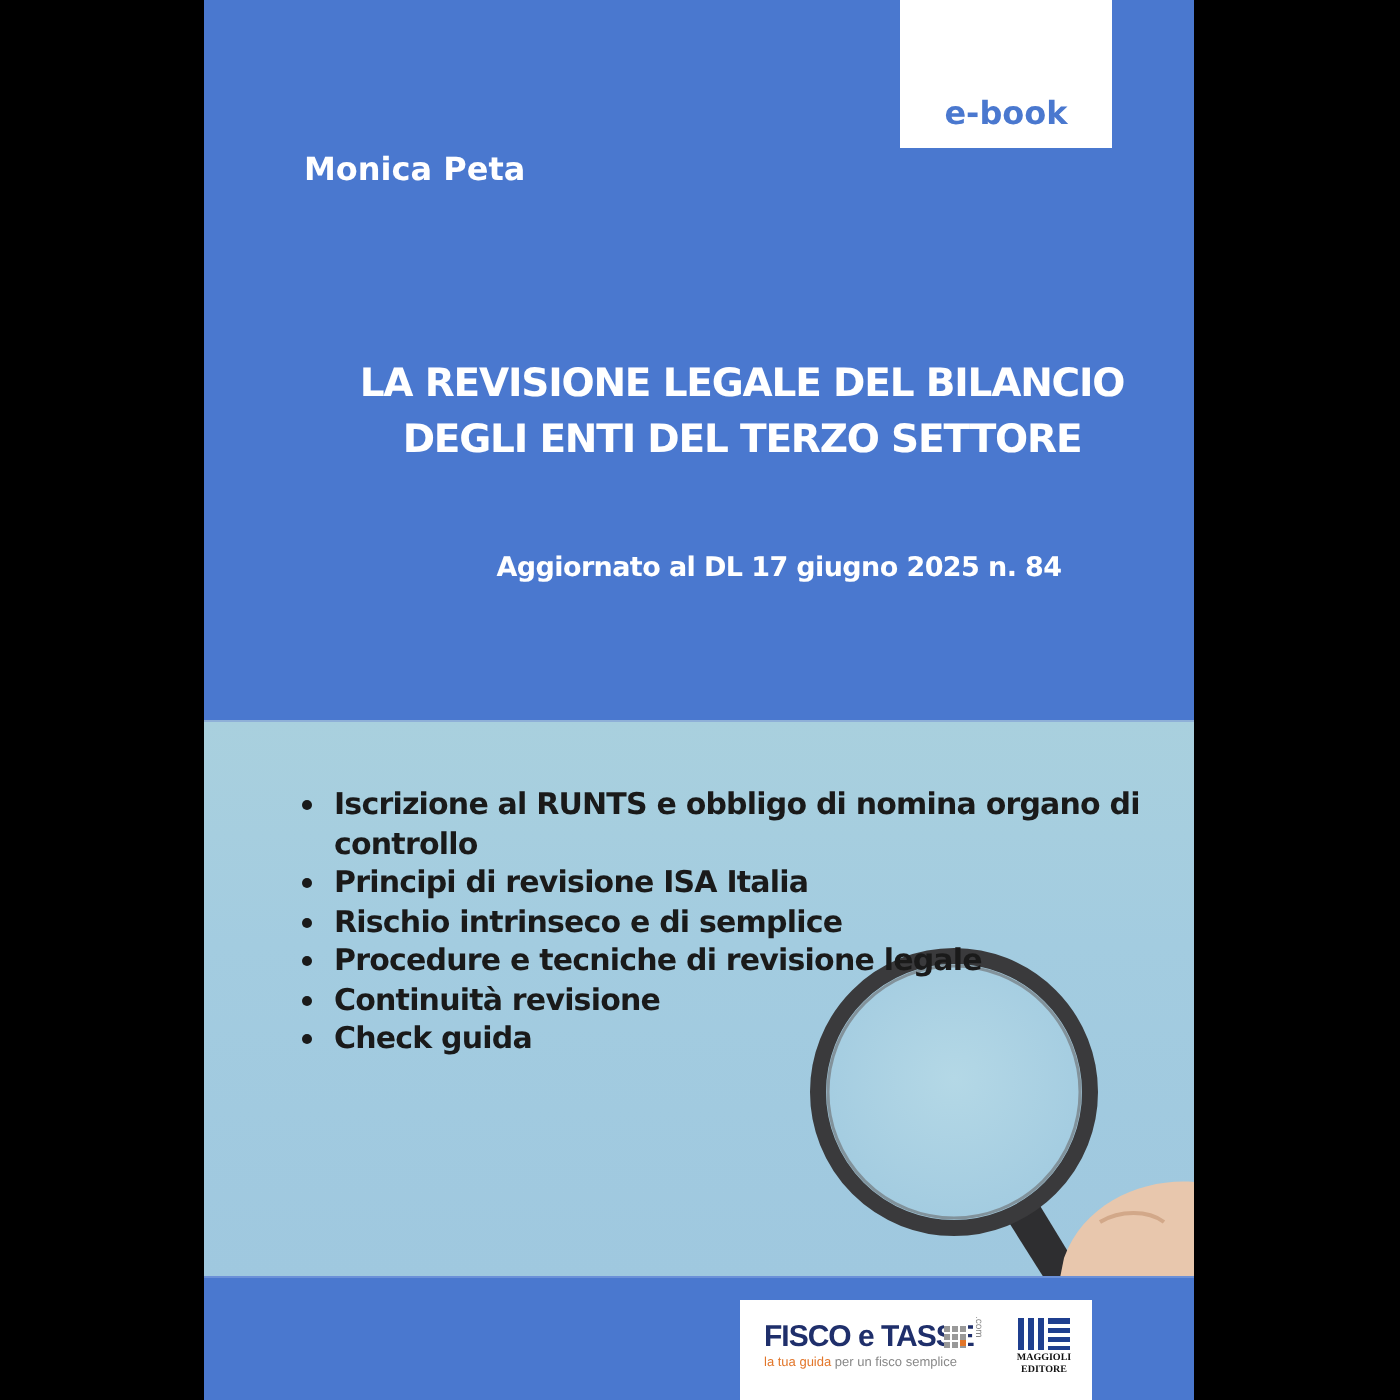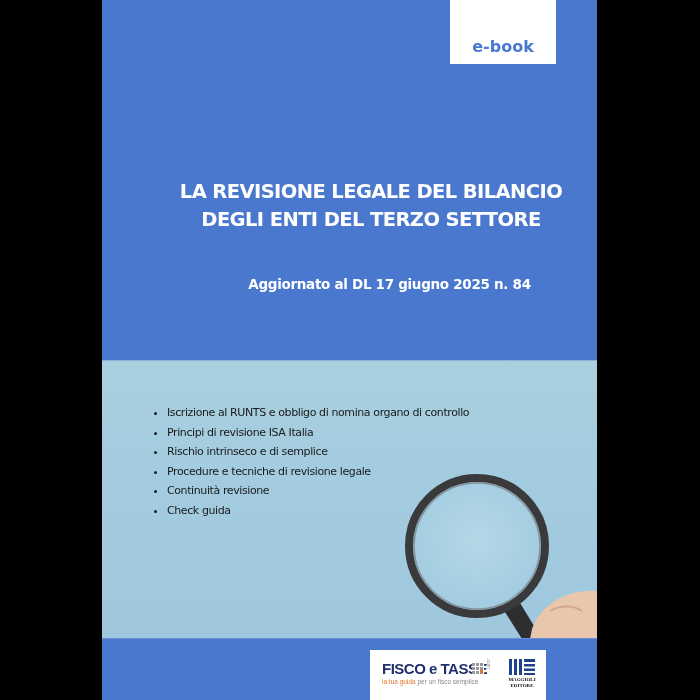--- a/index.html
+++ b/index.html
@@ -1,25 +1,25 @@
 <!DOCTYPE html>
 <html><head>
 <meta charset="utf-8">
 <style>
   html, body { margin: 0; padding: 0; }
   body { width: 700px; height: 700px; background: #000; position: relative; overflow: hidden; font-family: "DejaVu Sans", sans-serif; }
   .cover { position: absolute; left: 102px; top: 0; width: 495px; height: 700px; background: #4a78cf; overflow: hidden; }
-  .ebook-badge { position: absolute; left: 348px; top: 0; width: 106px; height: 64px; background: #fff; display: flex; align-items: flex-end; justify-content: center; padding-bottom: 0; }
+  .ebook-badge { position: absolute; left: 348px; top: 0; width: 106px; height: 74px; background: #fff; display: flex; align-items: flex-end; justify-content: center; padding-bottom: 0; }
   .ebook-badge span { color: #4a78cf; font-weight: bold; font-size: 16px; margin-bottom: 8px; }
   .author { position: absolute; left: 50px; top: 75px; color: #fff; font-weight: bold; font-size: 16px; }
   .title { position: absolute; left: 0; width: 538px; top: 178px; text-align: center; color: #fff; font-weight: bold; font-size: 19.5px; line-height: 28px; letter-spacing: -0.6px; }
   .subtitle { position: absolute; left: 0; width: 495px; top: 273px; text-align: center; color: #fff; font-weight: bold; font-size: 13.5px; line-height: 22px; letter-spacing: -0.3px; margin-left: 40px; }
   .photo { position: absolute; left: 0; top: 360px; width: 495px; height: 278px;
     background: linear-gradient(180deg, #a9d0de 0%, #a3cce0 40%, #9fc8df 100%); border-top: 1px solid #8fb0d8; }
-  .bullets { position: absolute; left: 48px; top: 42px; margin: 0; padding: 0 0 0 17px; color: #1a1a1a; font-weight: normal; font-size: 11px; line-height: 19.5px; letter-spacing: -0.4px; }
+  .bullets { position: absolute; left: 48px; top: 32px; margin: 0; padding: 0 0 0 17px; color: #1a1a1a; font-weight: bold; font-size: 15px; line-height: 19.5px; letter-spacing: -0.4px; }
   .bullets li { padding-left: 0; }
   .glass { position: absolute; left: 0; top: 0; width: 495px; height: 278px; }
   .footer { position: absolute; left: 0; top: 638px; width: 495px; height: 62px; background: #4a78cf; border-top: 1px solid #6b90d8; }
   .logo-box { position: absolute; left: 268px; top: 11px; width: 176px; height: 52px; background: #fff; }
   .fisco { position: absolute; left: 12px; top: 10px; font-family: "Liberation Sans", sans-serif; font-weight: bold; font-size: 15px; color: #1f2f6b; letter-spacing: -0.5px; }
   .tagline { position: absolute; left: 12px; top: 28px; font-family: "Liberation Sans", sans-serif; font-size: 6.5px; color: #888; }
   .tagline .hl { color: #e2762a; }
   .grid-ico { position: absolute; left: 102px; top: 12px; width: 12px; height: 12px;
     background: repeating-linear-gradient(90deg, #999 0 3px, #fff 3px 4px), #999; }
   .grid-ico::after { content: ""; position: absolute; left: 0; top: 0; width: 12px; height: 12px; background: repeating-linear-gradient(0deg, transparent 0 3px, #fff 3px 4px); }
@@ -30,20 +30,21 @@
   .mag-text { font-family: "Liberation Serif", serif; font-size: 5px; font-weight: bold; color: #111; text-align: center; line-height: 5.5px; margin-top: 1px; }
 </style>
 </head>
 <body>
 
 <div class="cover">
   <div class="ebook-badge">
     <span>e-book</span>
   </div>
 
+  <div class="author">Monica Peta</div>
 
   <div class="title">
     <div>LA REVISIONE LEGALE DEL BILANCIO</div>
     <div>DEGLI ENTI DEL TERZO SETTORE</div>
   </div>
 
   <div class="subtitle">
     <div>Aggiornato al DL 17 giugno 2025 n. 84</div>
   </div>
 

